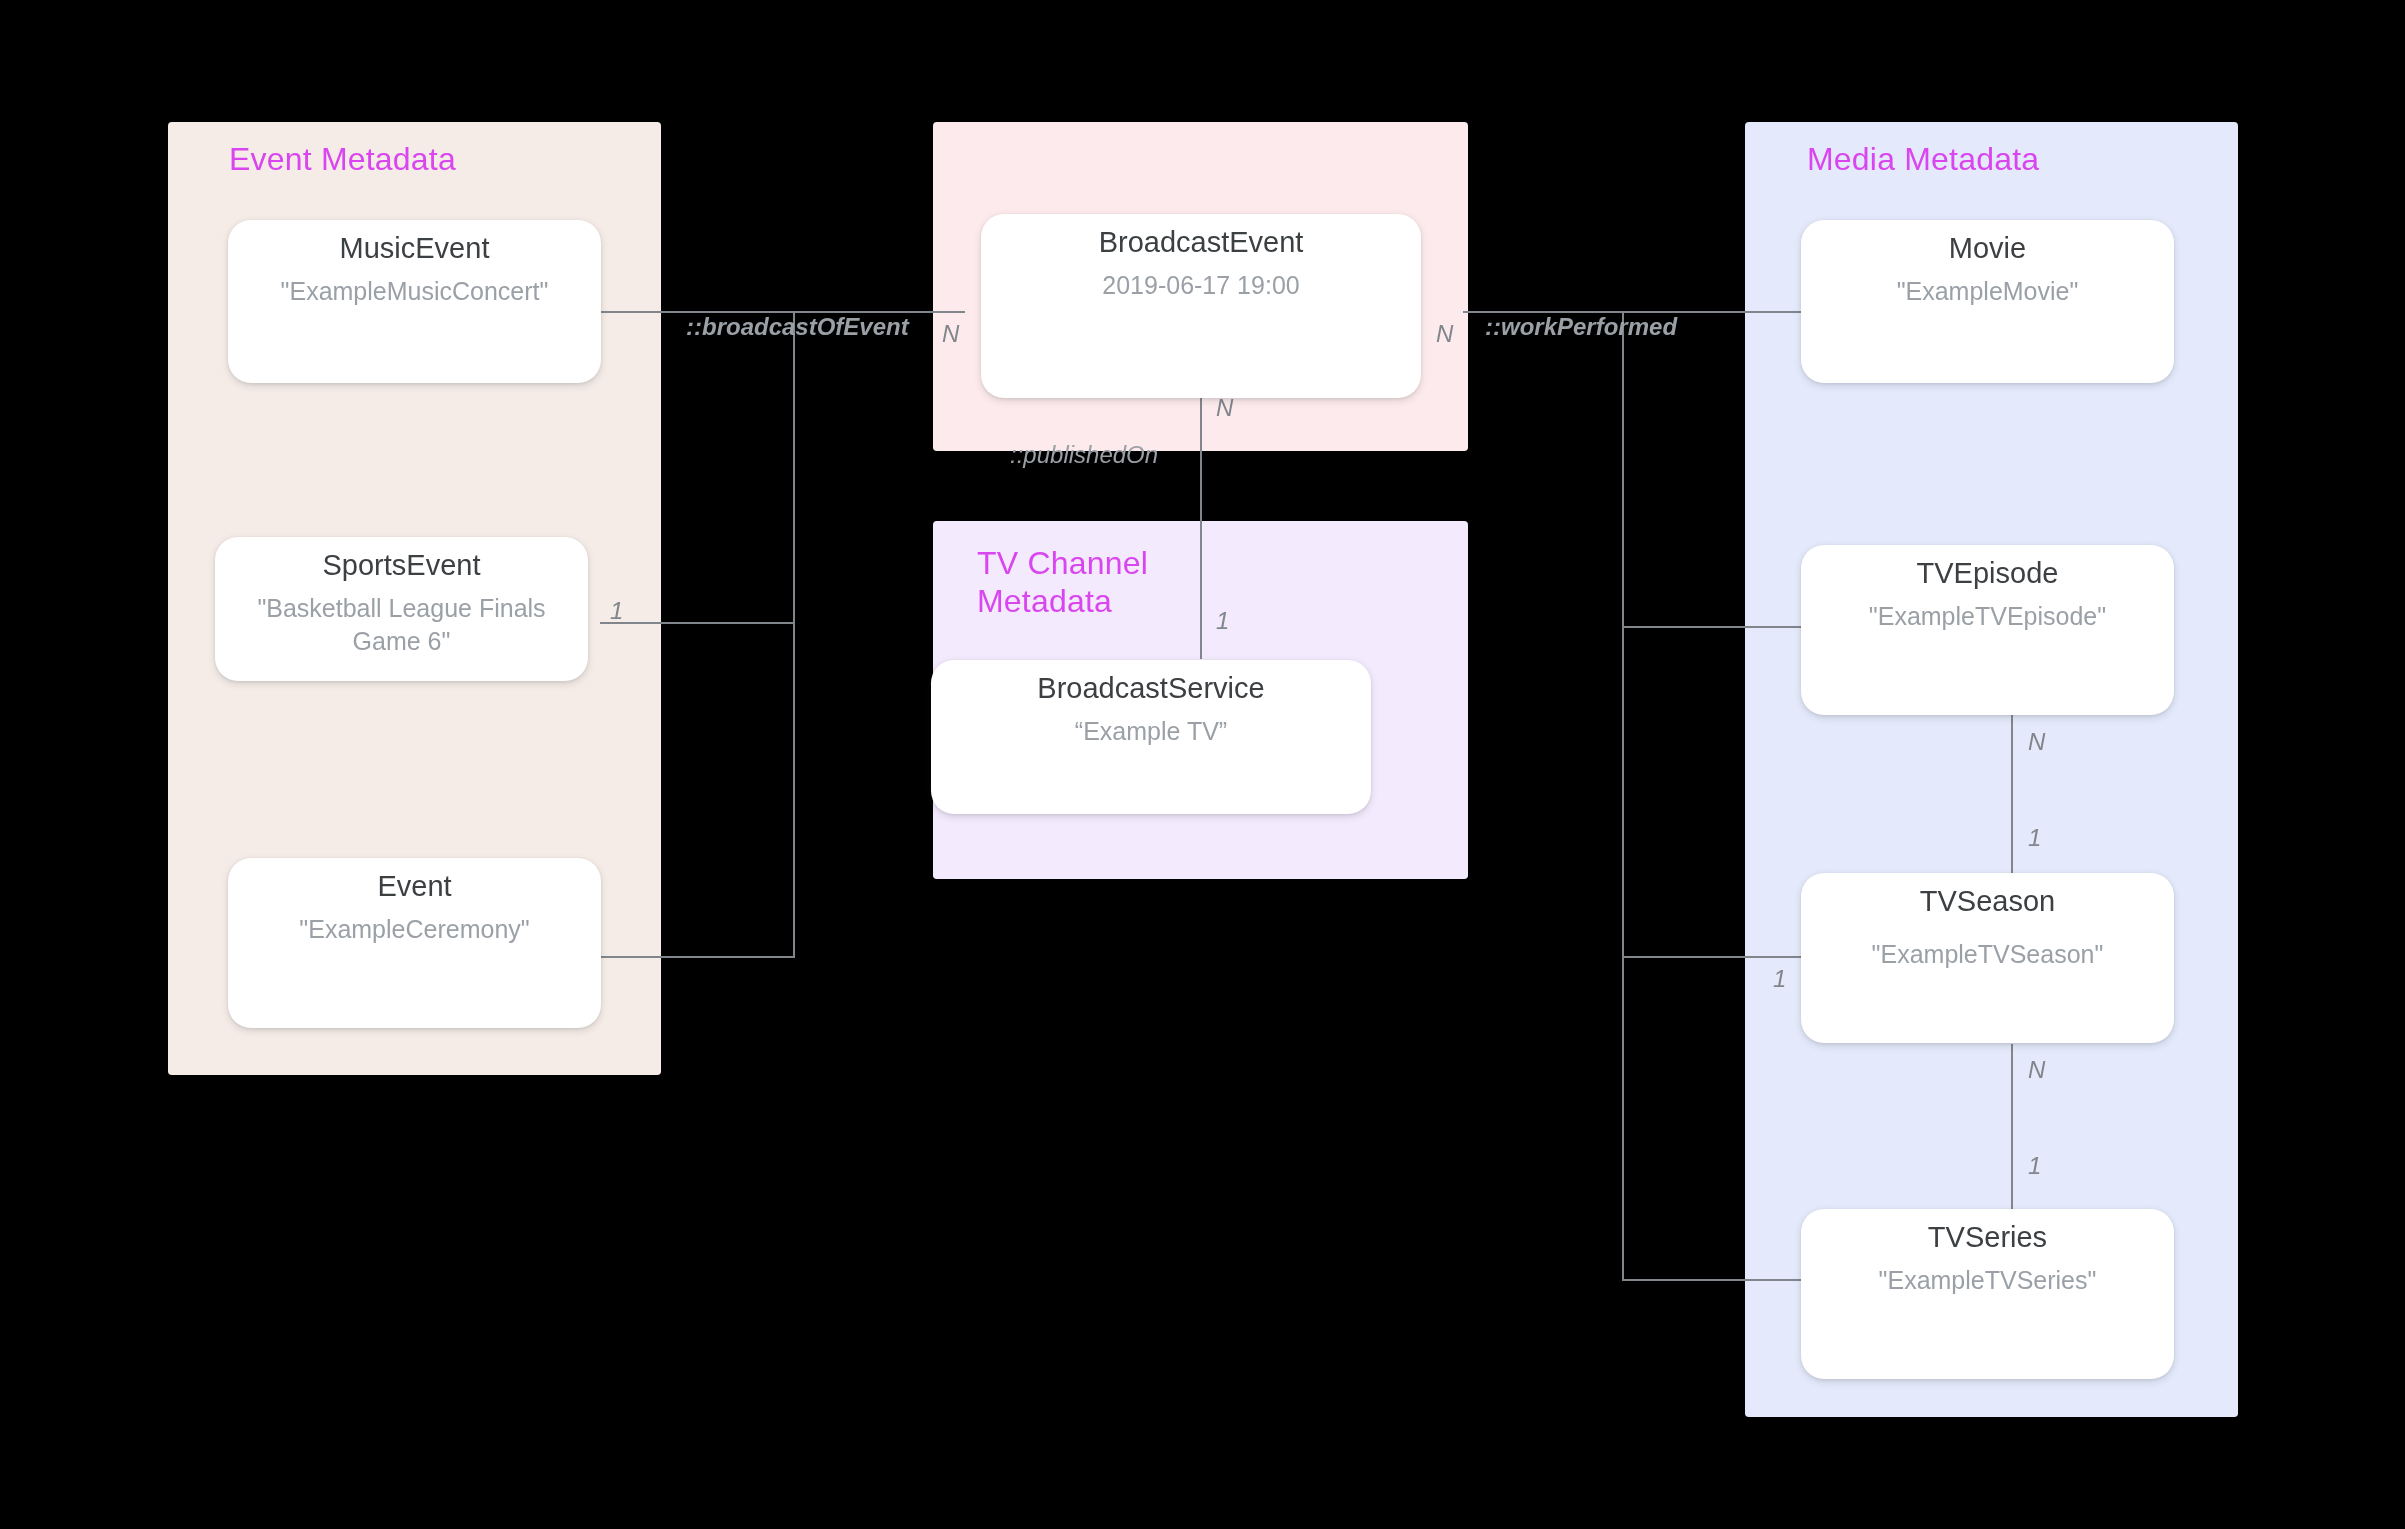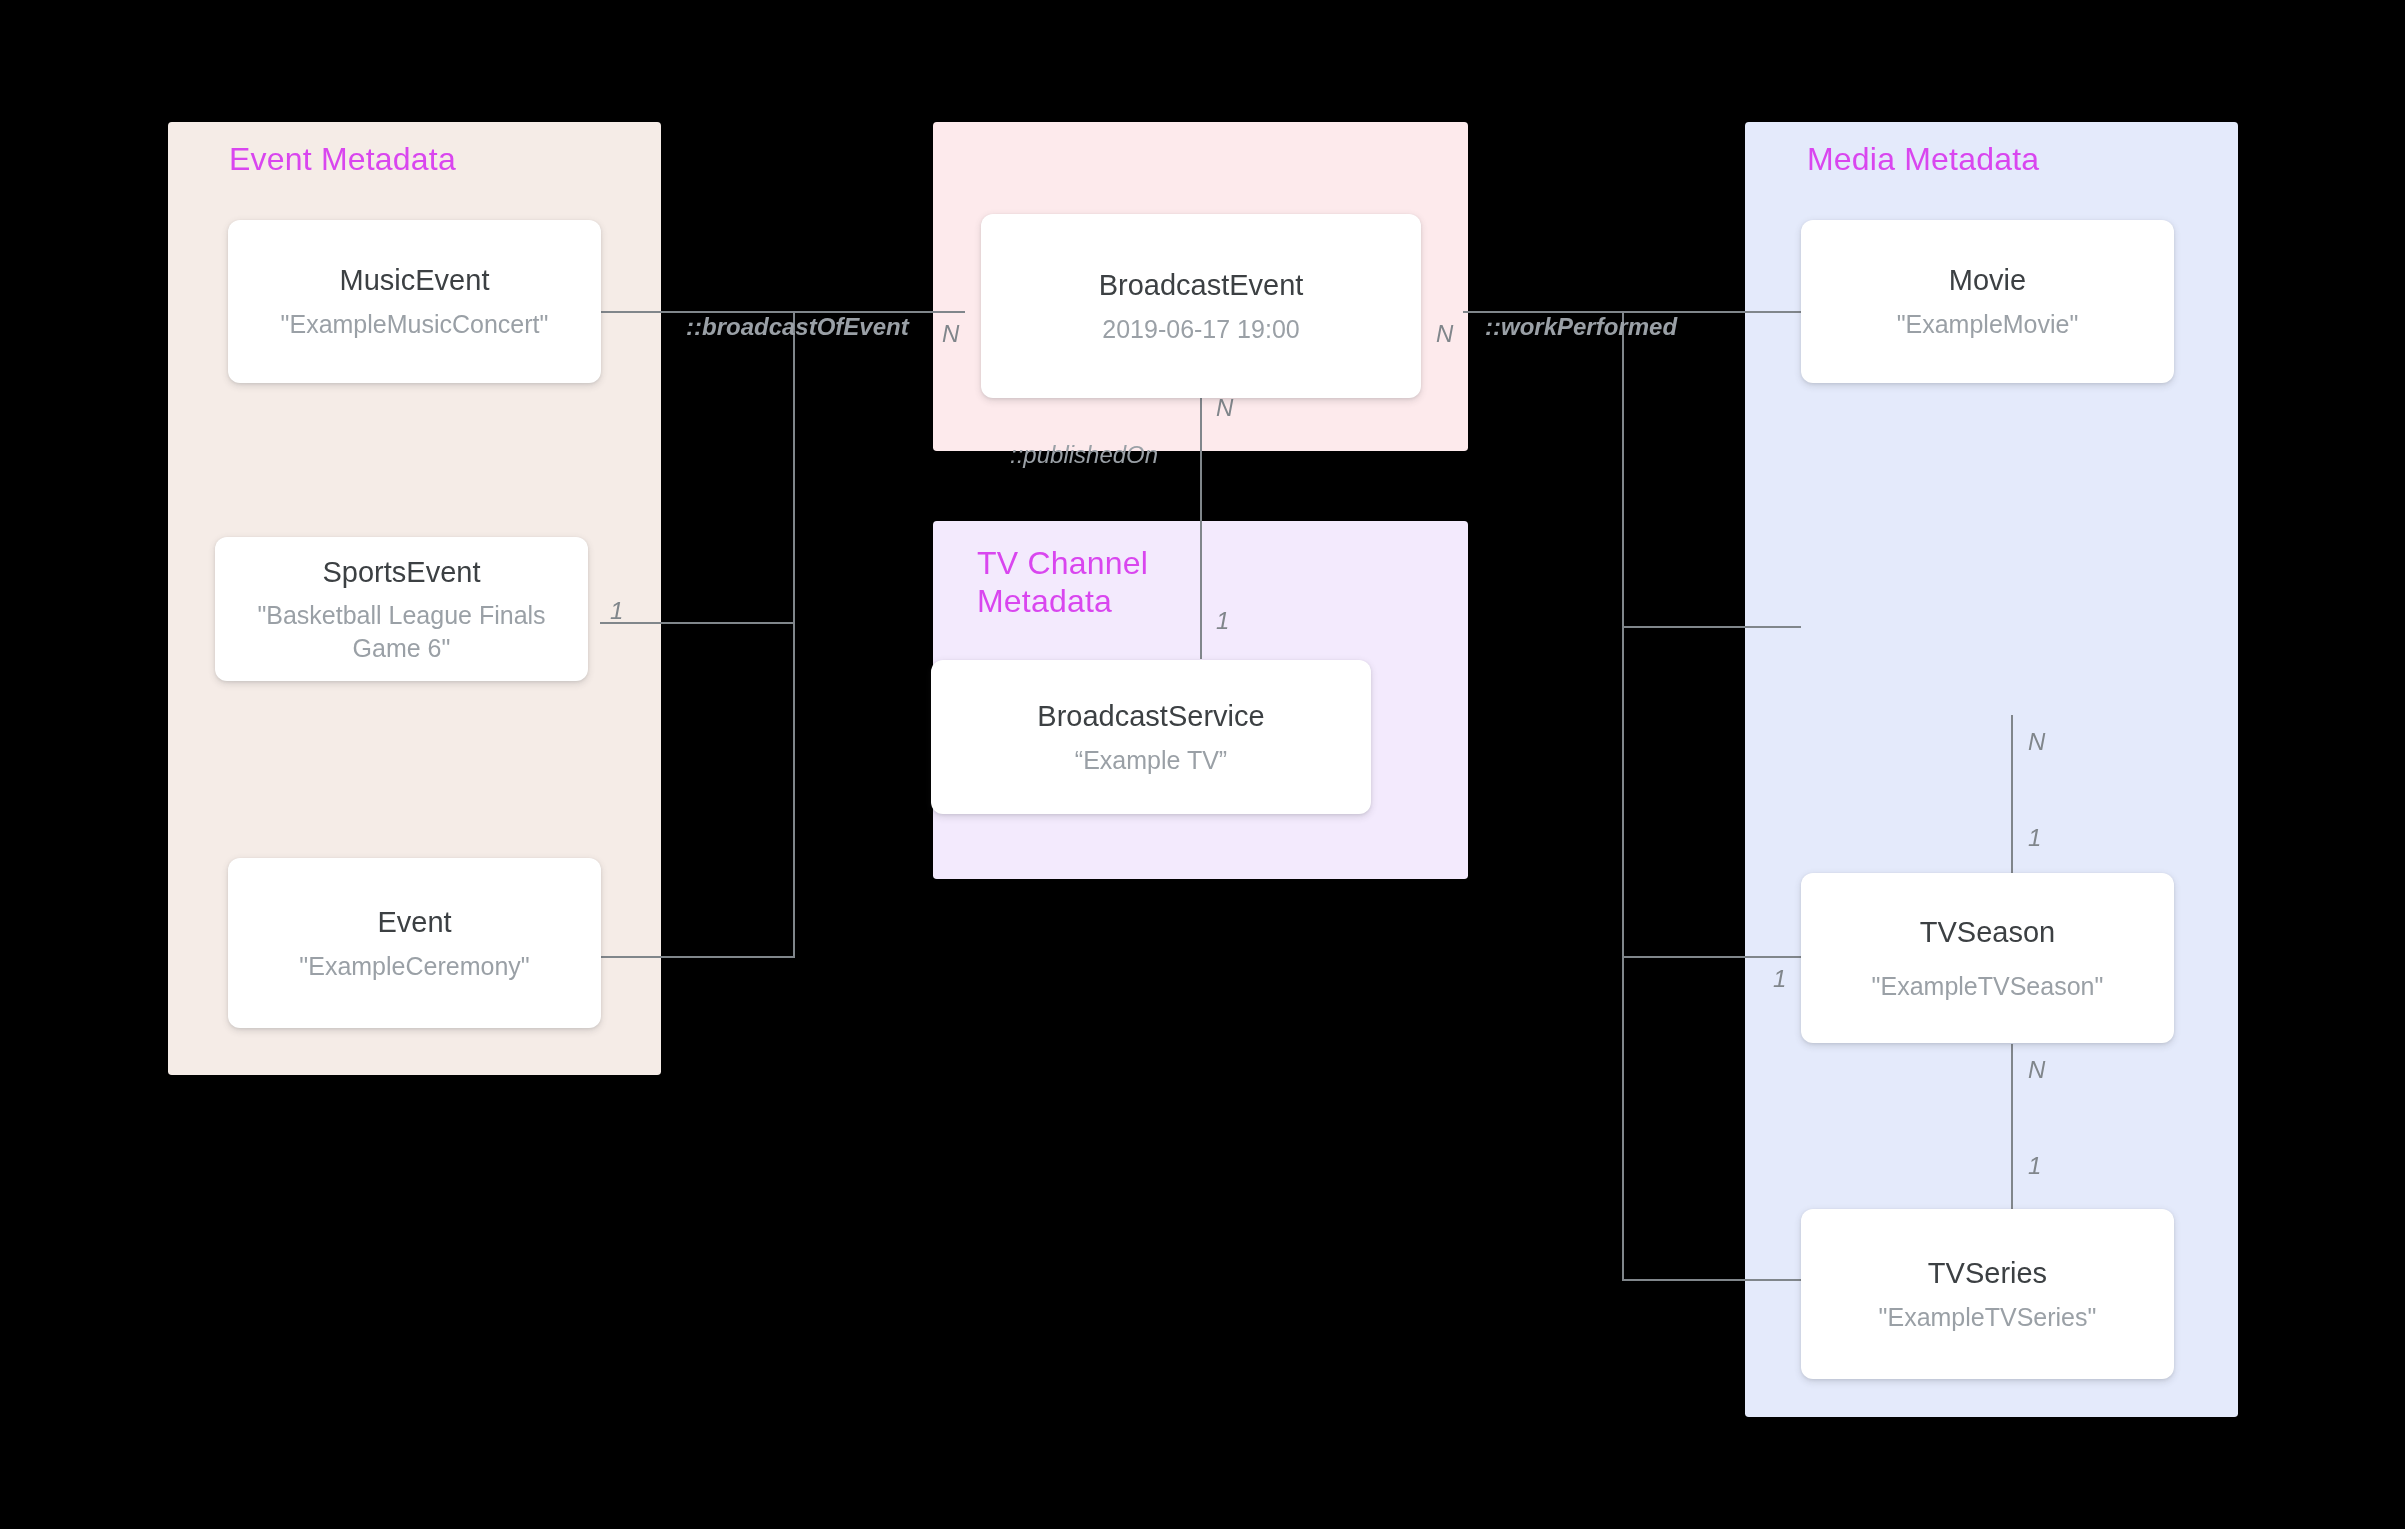--- a/index.html
+++ b/index.html
@@ -27,26 +27,25 @@
     line-height: 1.18;
     color: #d946ef;
     letter-spacing: 0.2px;
     white-space: pre-line;
   }
 
   
   .card {
     position: absolute;
     background: #ffffff;
-    border-radius: 12px;
+    border-radius: 23px;
     box-shadow: 0 2.9px 7.6px rgba(60,64,67,0.16), 0 1px 2.9px rgba(60,64,67,0.10);
     display: flex;
     flex-direction: column;
     align-items: center;
-    justify-content: center;
     box-sizing: border-box;
     padding: 9.6px 17px;
   }
   .card-title {
     font-size: 29px;
     color: #3c4043;
     line-height: 1.25;
     text-align: center;
     margin-bottom: 9.6px;
     white-space: nowrap;
@@ -165,20 +164,24 @@
   <div class="card" style="left:931px; top:660px; width:440px; height:154px;">
     <div class="card-title">BroadcastService</div>
     <div class="card-value">“Example TV”</div>
   </div>
 
   <div class="card" style="left:1801px; top:220px; width:373px; height:163px;">
     <div class="card-title">Movie</div>
     <div class="card-value">"ExampleMovie"</div>
   </div>
 
+  <div class="card" style="left:1801px; top:545px; width:373px; height:170px;">
+    <div class="card-title">TVEpisode</div>
+    <div class="card-value">"ExampleTVEpisode"</div>
+  </div>
 
   <div class="card" style="left:1801px; top:873px; width:373px; height:170px;gap:10px;">
     <div class="card-title">TVSeason</div>
     <div class="card-value">"ExampleTVSeason"</div>
   </div>
 
   <div class="card" style="left:1801px; top:1209px; width:373px; height:170px;">
     <div class="card-title">TVSeries</div>
     <div class="card-value">"ExampleTVSeries"</div>
   </div>

